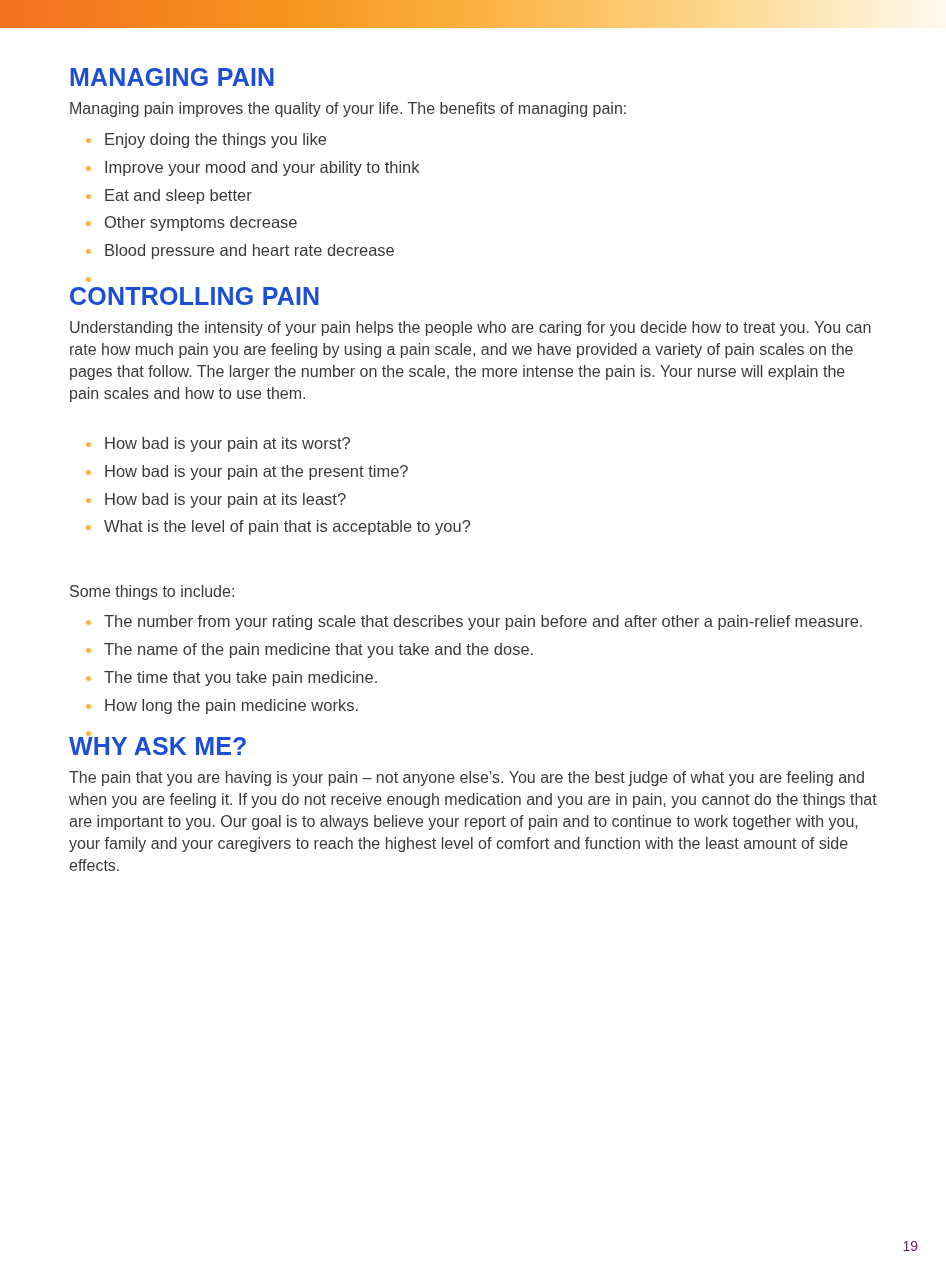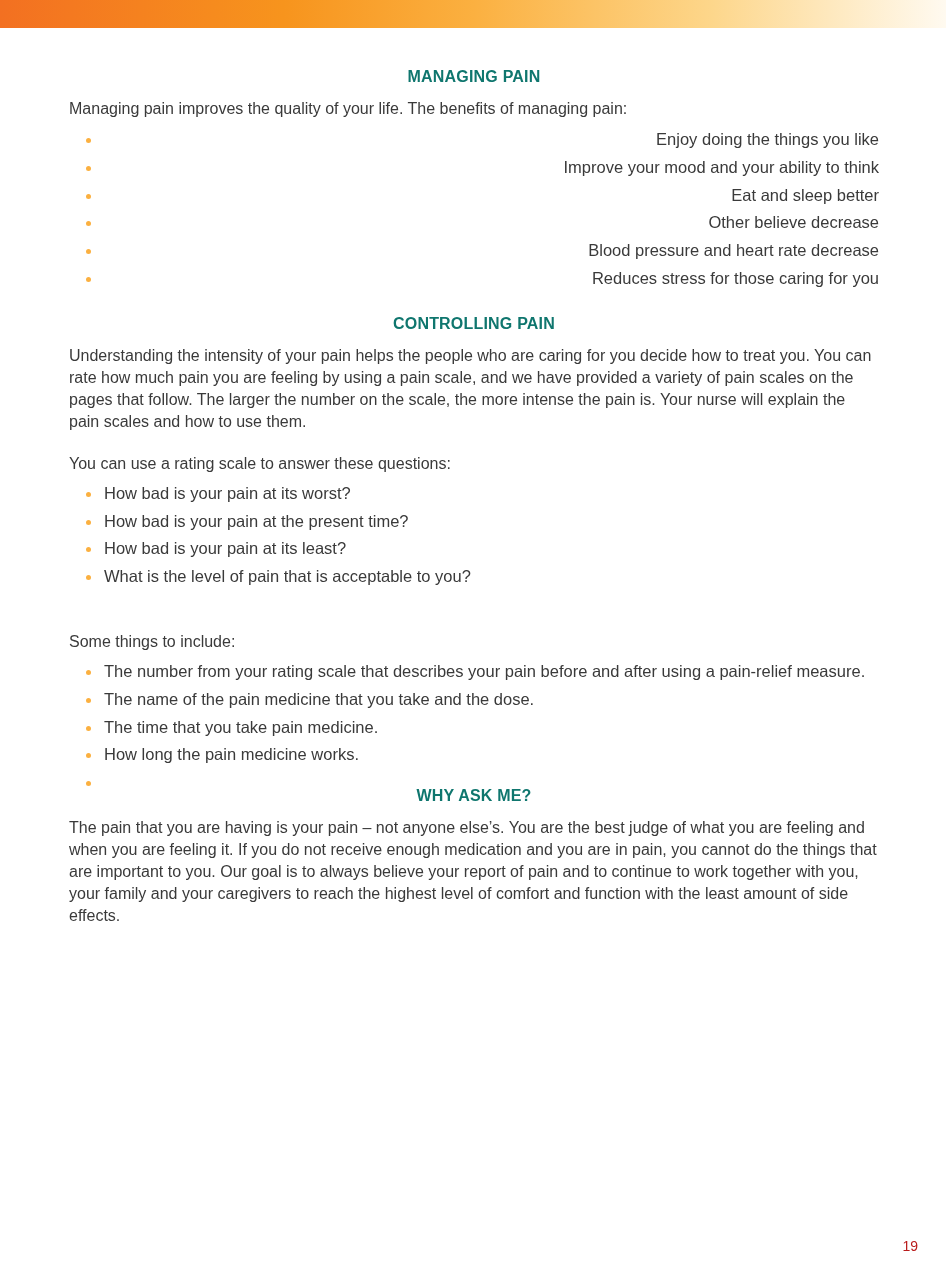--- a/index.html
+++ b/index.html
@@ -1,63 +1,62 @@
 <!DOCTYPE html>
 <html><head>
 <meta charset="utf-8">
 <style>
   html, body { margin:0; padding:0; background:#ffffff; }
   body { width:946px; height:1280px; position:relative; overflow:hidden;
          font-family:"Liberation Sans", sans-serif; color:#3a3a3a; }
   .topbar { position:absolute; left:0; top:0; width:946px; height:28px;
             background:linear-gradient(to right, #f37021 0%, #f7941d 30%, #fbb040 50%, #fdd68a 75%, #fffaf0 100%); }
   .content { position:absolute; left:69px; top:64px; width:810px; }
-  h2 { color:#0f766e; font-size:16px; font-weight:bold; margin:0 0 8px 0; letter-spacing:0.2px; line-height:26px;text-align:center; }
+  h2 { color:#1d4ed8; font-size:25px; font-weight:bold; margin:0 0 8px 0; letter-spacing:0.2px; line-height:26px; }
   p { font-size:16px; line-height:22px; margin:0; }
   ul { list-style:none; margin:8px 0 0 0; padding:0 0 0 17px; }
   li { font-size:16.5px; line-height:27.8px; position:relative; padding-left:18px; }
   li .bullet { position:absolute; left:0; top:12px; width:5px; height:5px; border-radius:50%; background:#fbb040; }
   li.wrap { line-height:27.8px; }
   .gap { height:20px; }
-  .pagenum { position:absolute; right:28px; top:1238px; font-size:14px; color:#b91c1c; }
+  .pagenum { position:absolute; right:28px; top:1238px; font-size:14px; color:#701a75; }
 </style>
 </head>
 <body>
 
 <div class="topbar"></div>
 
 <div class="content">
 
   <h2>MANAGING PAIN</h2>
   <p>Managing pain improves the quality of your life. The benefits of managing pain:</p>
-  <ul style="margin-top:6px;text-align:right;">
+  <ul style="margin-top:6px;">
     <li><span class="bullet"></span><span>Enjoy doing the things you like</span></li>
     <li><span class="bullet"></span><span>Improve your mood and your ability to think</span></li>
     <li><span class="bullet"></span><span>Eat and sleep better</span></li>
-    <li><span class="bullet"></span><span>Other believe decrease</span></li>
+    <li><span class="bullet"></span><span>Other symptoms decrease</span></li>
     <li><span class="bullet"></span><span>Blood pressure and heart rate decrease</span></li>
-    <li><span class="bullet"></span><span>Reduces stress for those caring for you</span></li>
+    <li><span class="bullet"></span></li>
   </ul>
 
   <div style="height:18px"></div>
   <h2>CONTROLLING PAIN</h2>
   <p>Understanding the intensity of your pain helps the people who are caring for you decide how to treat you. You can rate how much pain you are feeling by using a pain scale, and we have provided a variety of pain scales on the pages that follow. The larger the number on the scale, the more intense the pain is. Your nurse will explain the pain scales and how to use them.</p>
   <div class="gap"></div>
-  <p>You can use a rating scale to answer these questions:</p>
   <ul style="margin-top:5px;">
     <li><span class="bullet"></span><span>How bad is your pain at its worst?</span></li>
     <li><span class="bullet"></span><span>How bad is your pain at the present time?</span></li>
     <li><span class="bullet"></span><span>How bad is your pain at its least?</span></li>
     <li><span class="bullet"></span><span>What is the level of pain that is acceptable to you?</span></li>
   </ul>
   <div class="gap"></div>
   <div class="gap"></div>
   <p>Some things to include:</p>
   <ul style="margin-top:5px;">
-    <li class="wrap"><span class="bullet"></span><span>The number from your rating scale that describes your pain before and after using a pain-relief measure.</span></li>
+    <li class="wrap"><span class="bullet"></span><span>The number from your rating scale that describes your pain before and after other a pain-relief measure.</span></li>
     <li><span class="bullet"></span><span>The name of the pain medicine that you take and the dose.</span></li>
     <li><span class="bullet"></span><span>The time that you take pain medicine.</span></li>
     <li><span class="bullet"></span><span>How long the pain medicine works.</span></li>
     <li><span class="bullet"></span></li>
   </ul>
 
   <div style="height:14px"></div>
   <h2>WHY ASK ME?</h2>
   <p>The pain that you are having is your pain – not anyone else’s. You are the best judge of what you are feeling and when you are feeling it. If you do not receive enough medication and you are in pain, you cannot do the things that are important to you. Our goal is to always believe your report of pain and to continue to work together with you, your family and your caregivers to reach the highest level of comfort and function with the least amount of side effects.</p>
 </div>

